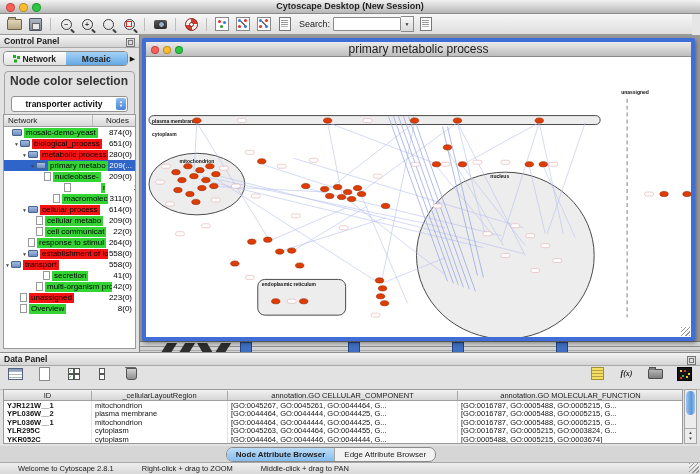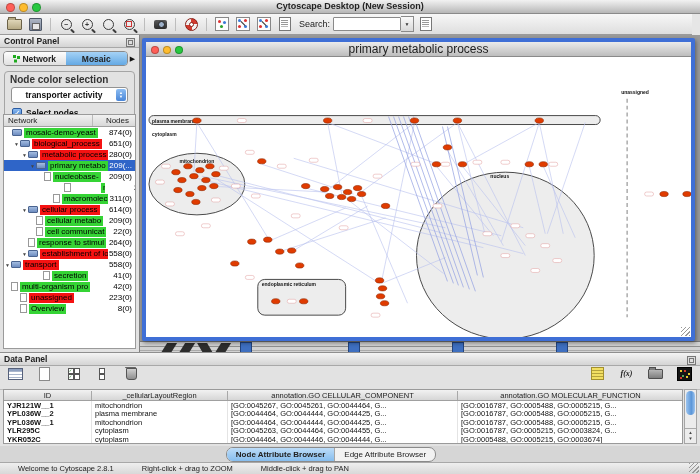--- a/index.html
+++ b/index.html
@@ -61,21 +61,21 @@
   .cp-tabs{height:17px;display:flex;align-items:center;padding:2px 2px 1px 3px}
   .tabcap{display:flex;border:1px solid #8a8a8a;border-radius:4px;overflow:hidden;flex:1;height:13px;background:#eee}
   .tab{flex:1;display:flex;align-items:center;justify-content:center;gap:2px;font-size:8.5px;font-weight:bold;
      background:linear-gradient(#fdfdfd,#e0e0e0);color:#222}
   .tab.sel{background:linear-gradient(#a5d2f6,#64a9e4)}
   .nettab-ic{width:7px;height:7px;position:relative}
   .nettab-ic:before{content:"";position:absolute;left:0;top:0;width:2.5px;height:2.5px;background:#1faa1f;
      box-shadow:4px 1px 0 #1faa1f,1px 4.5px 0 #1faa1f}
   .tab-more{width:9px;text-align:center;font-size:7px;color:#111;flex:none}
   .gbox{margin:3px 4px 2px;border:1px solid #a5a5a5;border-radius:4px;padding:2px 3px 4px}
-  .gbox-label{font-size:10px;font-weight:bold;color:#333;margin:0 0 2px 2px}
+  .gbox-label{font-size:12px;font-weight:bold;color:#333;margin:0 0 8px 2px}
   .combo{height:14px;background:#fff;border:1px solid #939393;border-radius:3px;display:flex;align-items:center;margin:0 3px 5px}
   .combo-text{flex:1;text-align:center;font-size:8.5px;font-weight:bold;color:#111;white-space:nowrap;overflow:hidden}
   .combo-btn{width:10px;height:12px;margin-right:1px;border-radius:2px;background:linear-gradient(#8cbcf2,#4a86d8);
      color:#fff;display:flex;flex-direction:column;align-items:center;justify-content:center;font-size:4px;line-height:4.5px}
   .chkrow{display:flex;align-items:center;gap:4px;font-size:8.5px;font-weight:bold;margin:1px 0 0 4px}
   .chk{width:10px;height:10px;border-radius:2px;background:linear-gradient(#8cbcf2,#3a76c8);border:1px solid #2a5aa0;
      color:#fff;font-size:8px;line-height:9px;text-align:center;box-sizing:border-box}
   .tree-wrap{position:absolute;top:79px;left:3px;right:3px;bottom:3px;background:#fff;border:1px solid #9a9a9a}
   .tree-head{display:flex;height:11px;background:linear-gradient(#f1f1f1,#d8d8d8);border-bottom:1px solid #a0a0a0;
      font-size:8px;line-height:11px;color:#222}
@@ -352,21 +352,21 @@
               <span class="fold"></span>
               <span class="chip red">transport</span>
               <span class="cnt">558(0)</span>
             </div>
             <div class="trow" style="padding-left: 32px;">
               <span class="tri"></span>
               <span class="page"></span>
               <span class="chip green">secretion</span>
               <span class="cnt">41(0)</span>
             </div>
-            <div class="trow" style="">
+            <div class="trow" style="padding-left: 25px;">
               <span class="tri"></span>
               <span class="page"></span>
               <span class="chip green">multi-organism pro</span>
               <span class="cnt">42(0)</span>
             </div>
             <div class="trow" style="padding-left: 9px;">
               <span class="tri"></span>
               <span class="page"></span>
               <span class="chip red">unassigned</span>
               <span class="cnt">223(0)</span>

